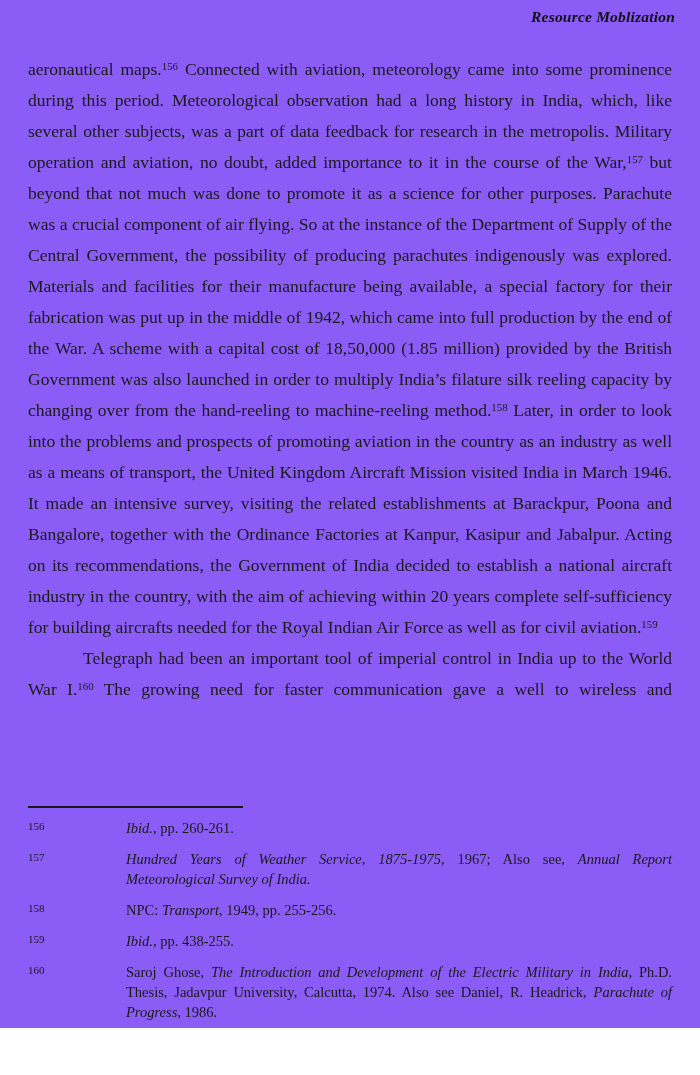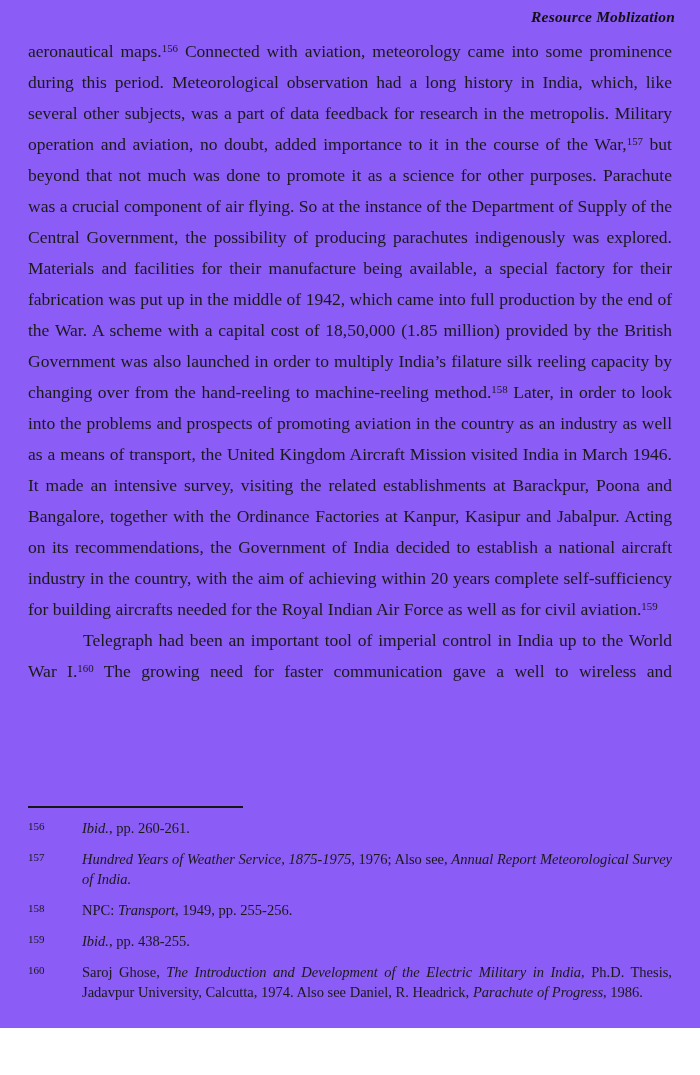--- a/index.html
+++ b/index.html
@@ -20,21 +20,21 @@
     font-weight: bold;
     font-style: italic;
     color: #111;
     letter-spacing: 0.2px;
   }
   .body-text {
     position: absolute;
     top: 0;
     left: 28px;
     right: 28px;
-    padding-top: 36px;
+    padding-top: 54px;
     text-align: justify;
     font-size: 17.5px;
     line-height: 31px;
   }
   .para { margin: 0; }
   .para.indent { text-indent: 55px; }
   .para.jlast { text-align-last: justify; }
   sup.fnref {
     font-size: 62%;
     line-height: 0;
@@ -64,20 +64,21 @@
     width: 54px;
     font-size: 11px;
     line-height: 14px;
     padding-top: 1px;
   }
   .fn-text {
     flex: 1;
     font-size: 14.5px;
     line-height: 20px;
     text-align: justify;
+    margin-left: 44px;
   }
   .page-number {
     position: absolute;
     top: 1046px;
     left: 0;
     right: 0;
     text-align: center;
     font-size: 17px;
   }
 </style>
@@ -94,21 +95,21 @@
 
   <div class="footnotes">
     <div class="fn-rule"></div>
     <div id="fn-list">
         <div class="fn">
           <span class="fn-num">156</span>
           <div class="fn-text"><span class="it">Ibid.</span><span>, pp. 260-261.</span></div>
         </div>
         <div class="fn">
           <span class="fn-num">157</span>
-          <div class="fn-text"><span class="it">Hundred Years of Weather Service, 1875-1975</span><span>, 1976; Also see, </span><span class="it">Annual Report Meteorological Survey of India.</span></div>
+          <div class="fn-text"><span class="it">Hundred Years of Weather Service, 1875-1975</span><span>, 1967; Also see, </span><span class="it">Annual Report Meteorological Survey of India.</span></div>
         </div>
         <div class="fn">
           <span class="fn-num">158</span>
           <div class="fn-text"><span>NPC: </span><span class="it">Transport</span><span>, 1949, pp. 255-256.</span></div>
         </div>
         <div class="fn">
           <span class="fn-num">159</span>
           <div class="fn-text"><span class="it">Ibid.</span><span>, pp. 438-255.</span></div>
         </div>
         <div class="fn">

